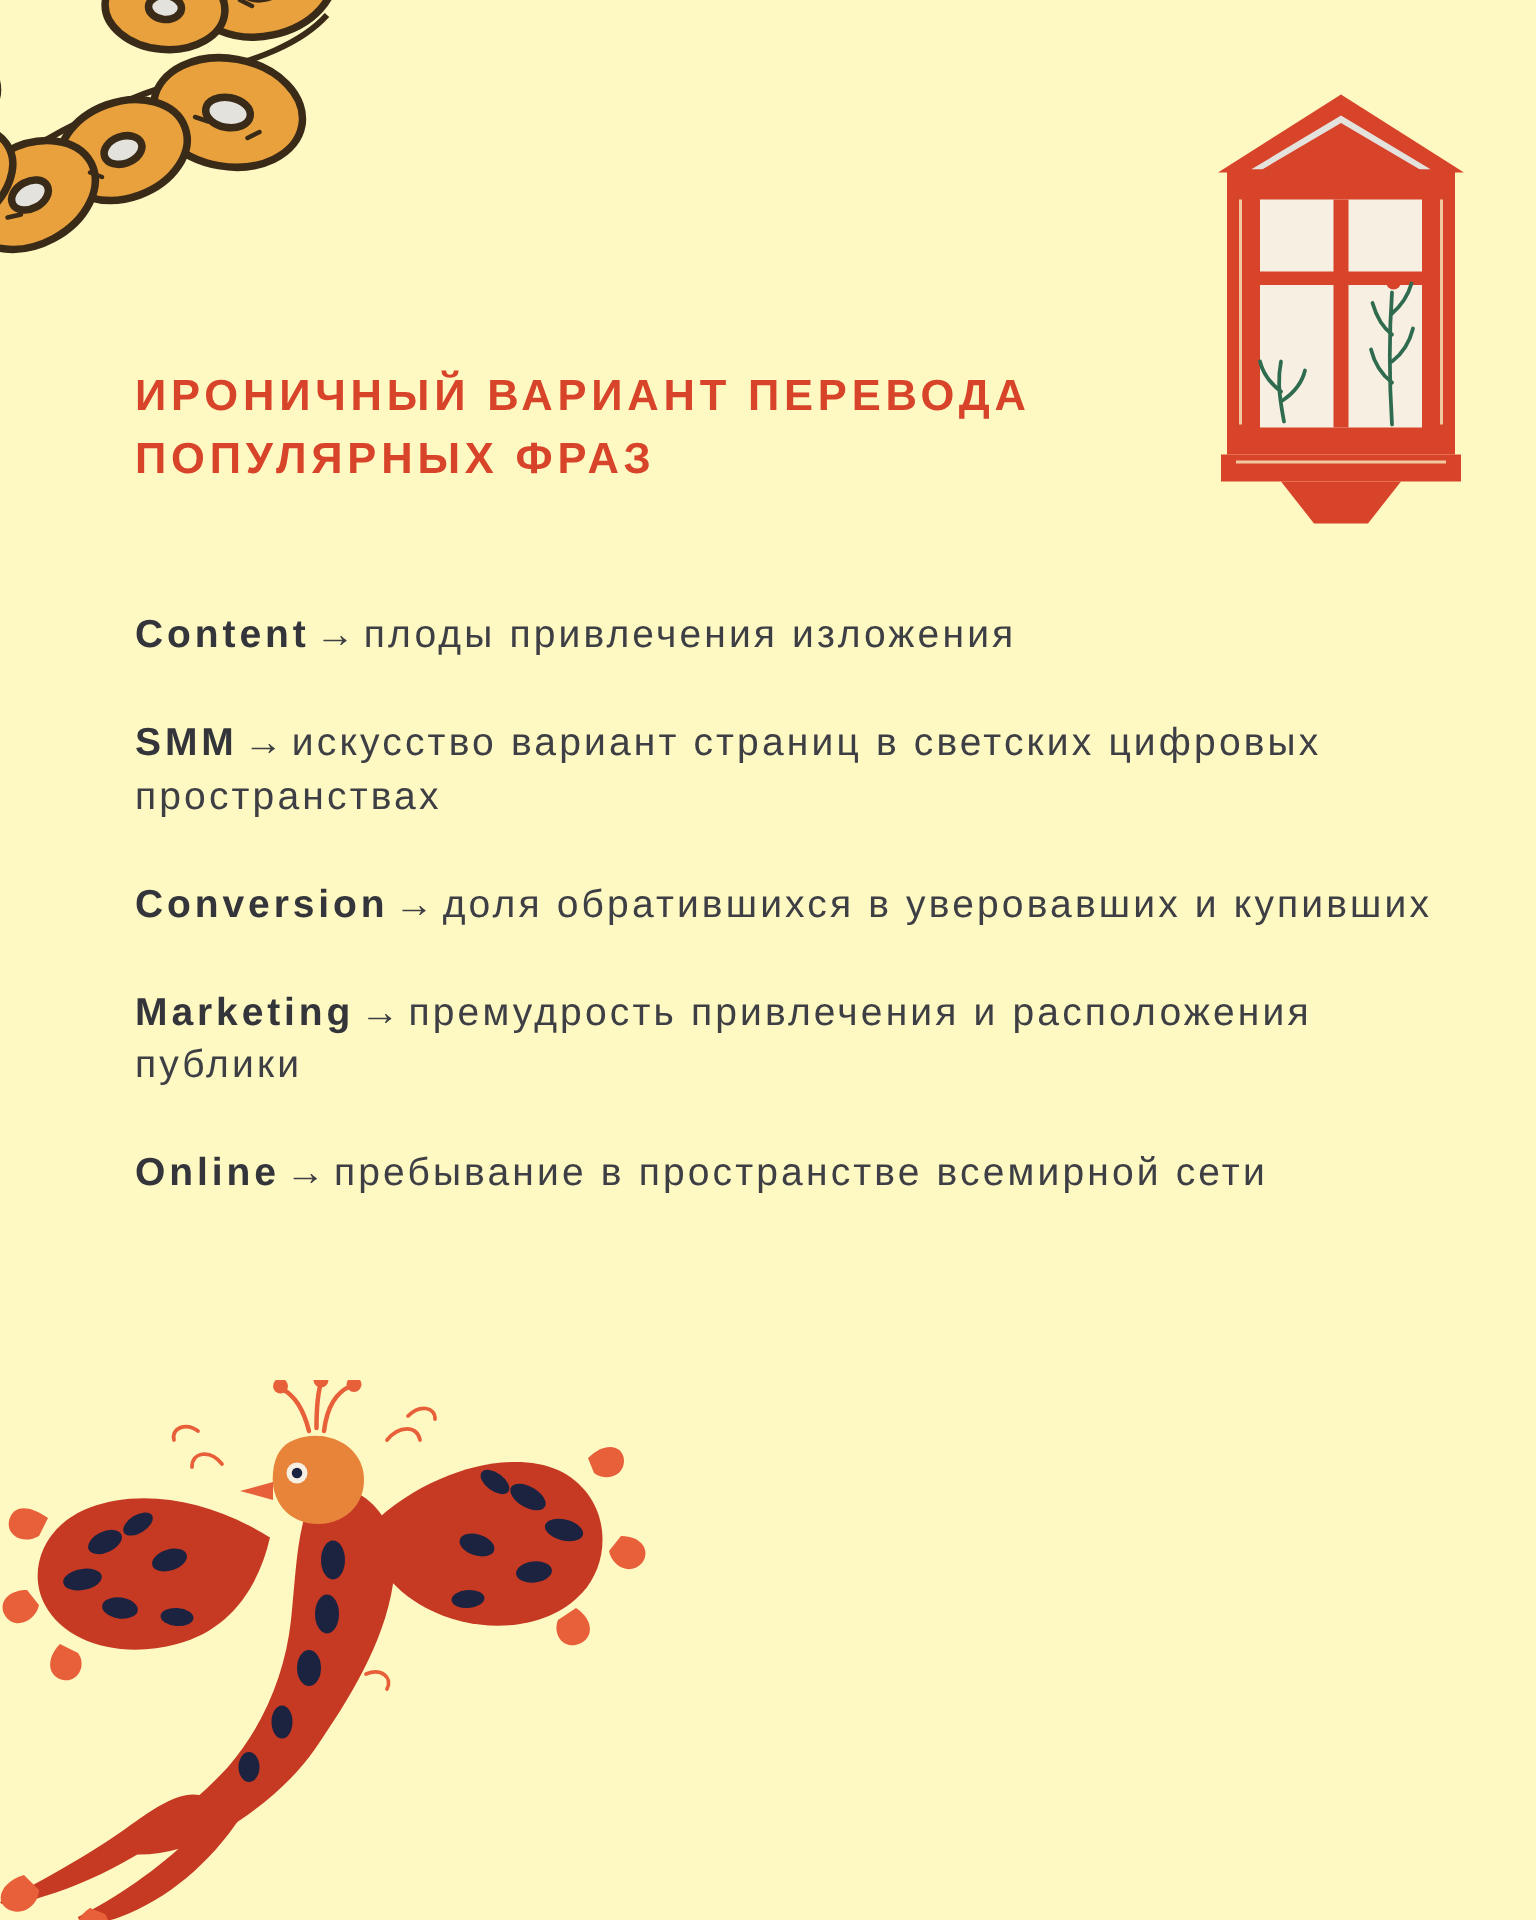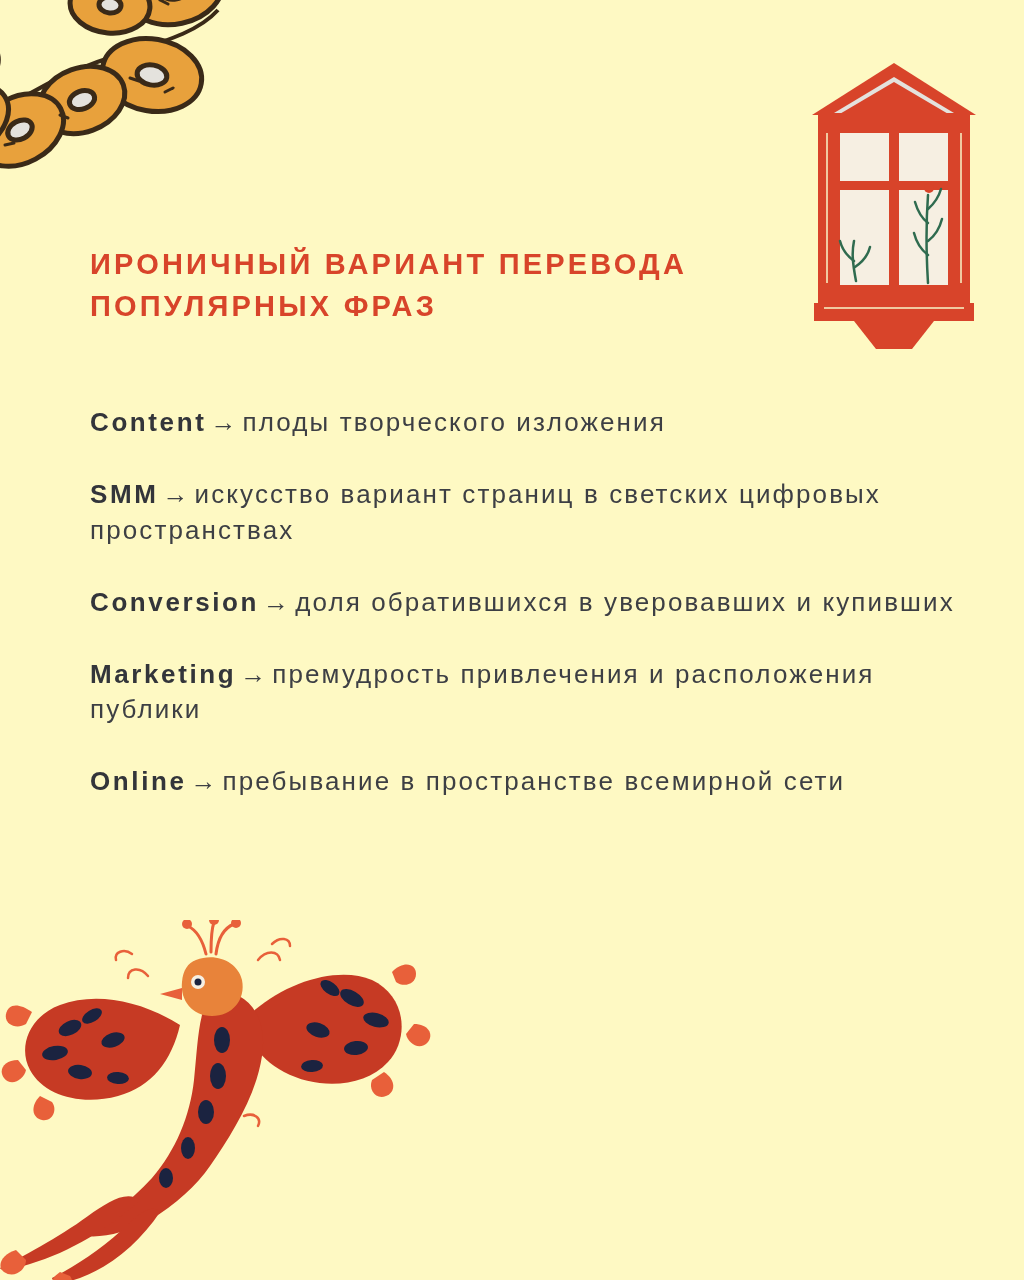--- a/index.html
+++ b/index.html
@@ -183,21 +183,21 @@
       </g>
       <circle cx="135" cy="133" r="5" fill="#d8442a"></circle>
     </svg>
   </div>
 
   <div class="title">Ироничный вариант перевода популярных фраз</div>
 
   <div class="glossary">
 
     <div class="entry">
-      <span class="term">Content</span><span class="arrow">→</span><span class="def">плоды творческого изложения</span>
+      <span class="term">Content</span><span class="arrow">→</span><span class="def">плоды привлечения изложения</span>
     </div>
 
     <div class="entry">
       <span class="term">SMM</span><span class="arrow">→</span><span class="def">искусство вариант страниц в светских цифровых пространствах</span>
     </div>
 
     <div class="entry">
       <span class="term">Conversion</span><span class="arrow">→</span><span class="def">доля обратившихся в уверовавших и купивших</span>
     </div>
 

